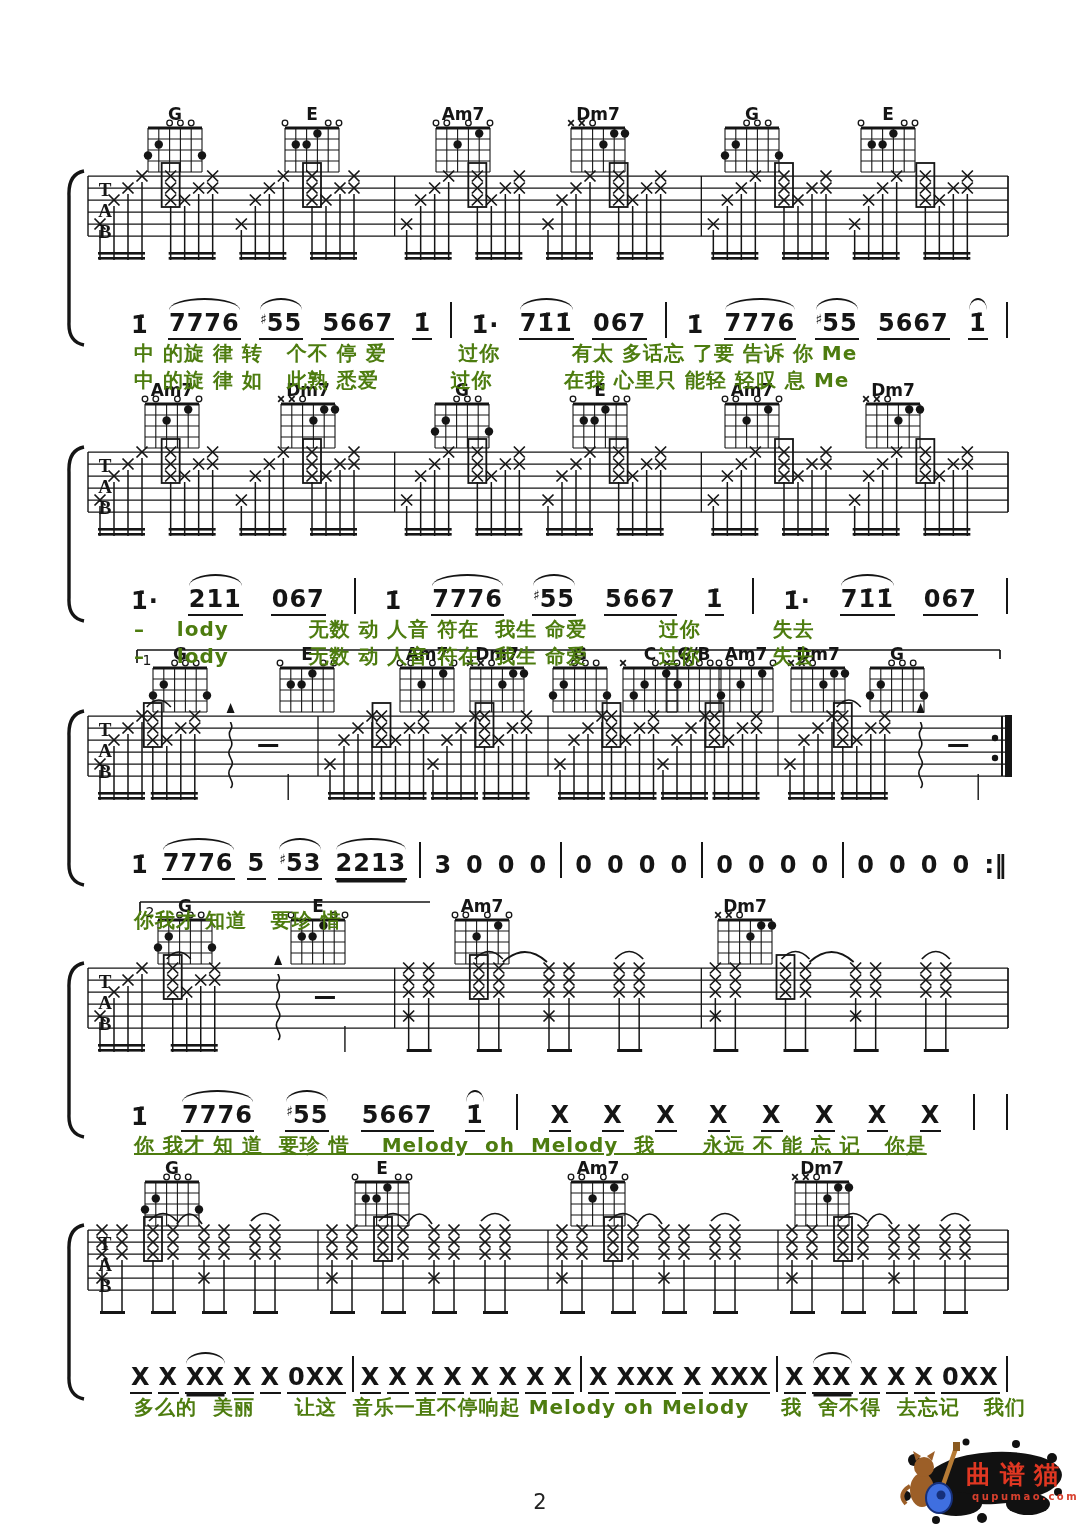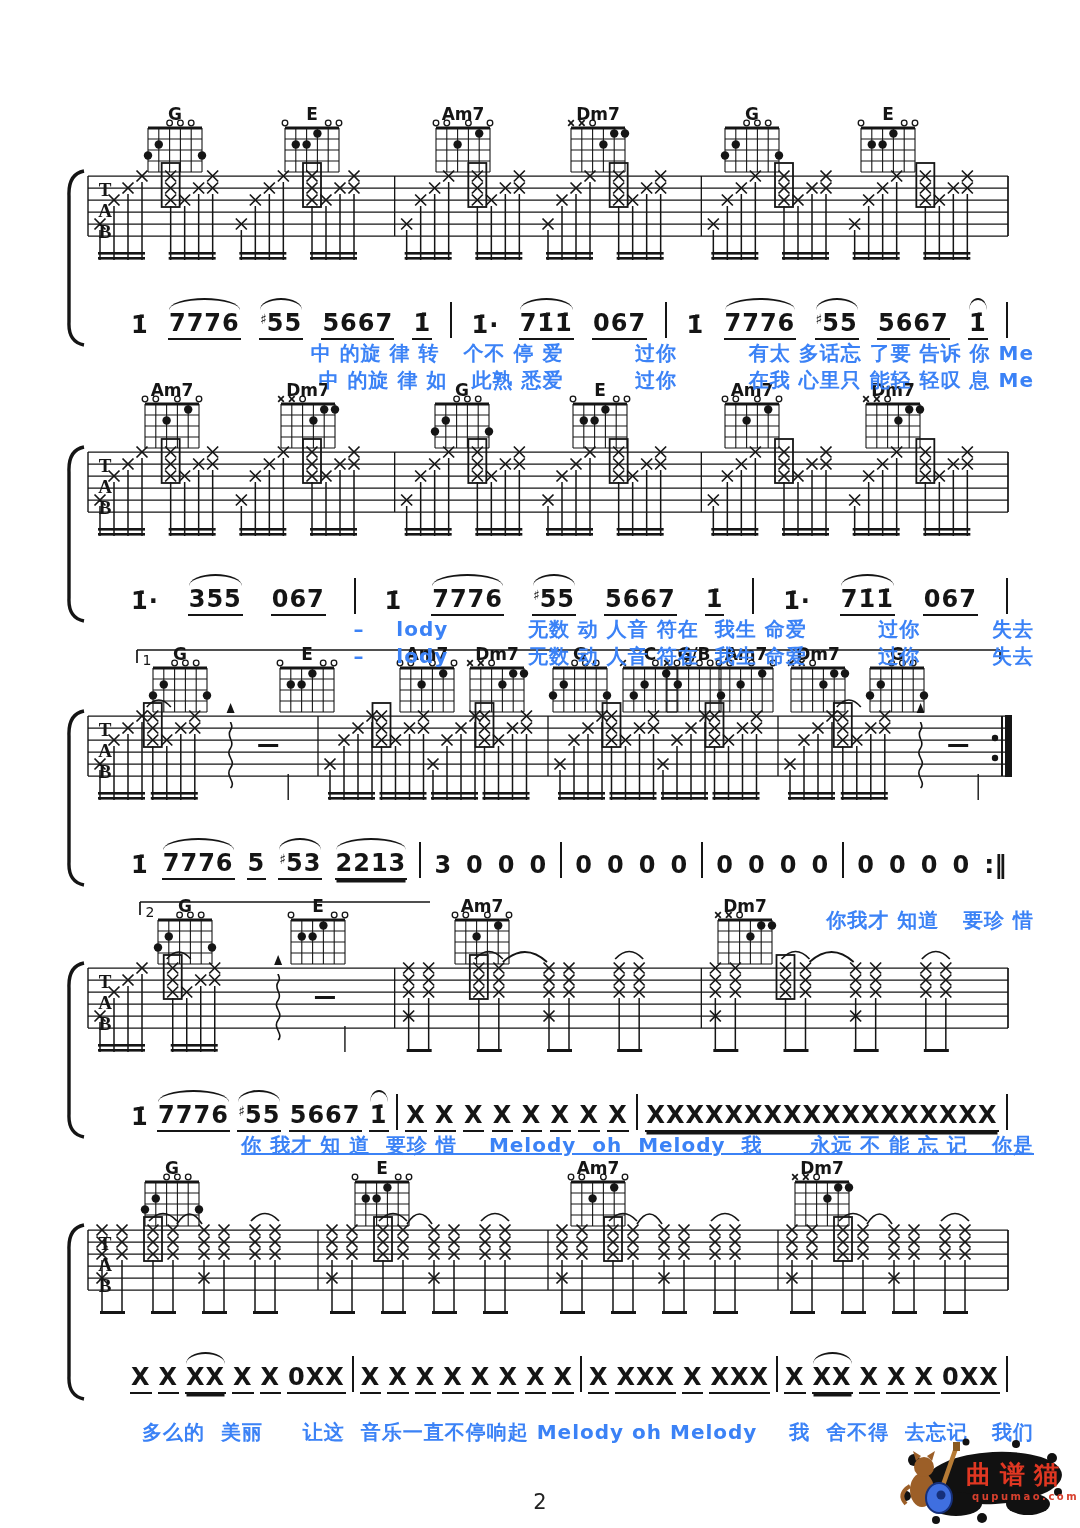--- a/index.html
+++ b/index.html
@@ -12,21 +12,21 @@
   .tok{position:relative;font-weight:bold;font-size:24px;line-height:1;letter-spacing:1px;
        padding:0 1px 3px;white-space:nowrap;}
   .u1{border-bottom:2.2px solid #151515;}
   .u2{border-bottom:2.2px solid #151515;box-shadow:0 4px 0 -1.5px #151515;}
   .arc::before{content:"";position:absolute;left:1px;right:1px;top:-13px;height:10px;
        border-top:2.2px solid #151515;border-radius:50% 50% 0 0/100% 100% 0 0;}
   .sh{font-size:14px;vertical-align:7px;letter-spacing:0;}
   .nbar{width:2px;height:36px;background:#151515;margin-bottom:2px;}
   .tok.end{letter-spacing:0;font-size:25px;}
   .lyr{position:absolute;left:134px;width:900px;font-weight:bold;font-size:20px;
-       white-space:pre;letter-spacing:1px;color:#3b82f6;text-align:right;}
+       white-space:pre;letter-spacing:1px;color:#4d7c0f;}
   .pageno{position:absolute;left:0;right:0;top:1490px;text-align:center;font-size:21px;color:#222;}
   .logo{position:absolute;left:896px;top:1434px;width:167px;height:94px;}
   .brand-cn{position:absolute;left:70px;top:24px;color:#e03722;font-weight:bold;font-size:25px;
        letter-spacing:9px;white-space:nowrap;}
   .brand-url{position:absolute;left:76px;top:57px;color:#d8402e;font-weight:bold;font-size:10px;
        letter-spacing:2.5px;white-space:nowrap;}
 </style>
 </head>
 <body>
 
@@ -1845,21 +1845,21 @@
         <span class="tok u1 arc">7776</span>
         <span class="tok u1 arc"><span class="sh">♯</span>55</span>
         <span class="tok u1">5667</span>
         <span class="tok u1 arc">1̇</span>
         <span class="nbar"></span>
       </div>
       <div class="lyr" style="top: 340px;">中 的旋 律 转   个不 停 爱         过你         有太 多话忘 了要 告诉 你 Me</div>
       <div class="lyr" style="top: 367px;">中 的旋 律 如   此熟 悉爱         过你         在我 心里只 能轻 轻叹 息 Me</div>
       <div class="nrow" style="top: 572px;">
         <span class="tok">1̇·</span>
-        <span class="tok u1 arc">355</span>
+        <span class="tok u1 arc">211</span>
         <span class="tok u1">067</span>
         <span class="nbar"></span>
         <span class="tok">1̇</span>
         <span class="tok u1 arc">7776</span>
         <span class="tok u1 arc"><span class="sh">♯</span>55</span>
         <span class="tok u1">5667</span>
         <span class="tok u1">1̇</span>
         <span class="nbar"></span>
         <span class="tok">1̇·</span>
         <span class="tok u1 arc">71̇1̇</span>
@@ -1906,21 +1906,20 @@
         <span class="nbar"></span>
         <span class="tok u1">X</span>
         <span class="tok u1">X</span>
         <span class="tok u1">X</span>
         <span class="tok u1">X</span>
         <span class="tok u1">X</span>
         <span class="tok u1">X</span>
         <span class="tok u1">X</span>
         <span class="tok u1">X</span>
         <span class="nbar"></span>
-        <span class="tok u2">XXXXXXXXXXXXXXXXXX</span>
         <span class="nbar"></span>
       </div>
       <div class="lyr" style="top: 1132px; text-decoration: underline;">你 我才 知 道  要珍 惜    Melody  oh  Melody  我      永远 不 能 忘 记   你是</div>
       <div class="nrow" style="top: 1350px;">
         <span class="tok u1">X</span>
         <span class="tok u1">X</span>
         <span class="tok u2 arc">XX</span>
         <span class="tok u1">X</span>
         <span class="tok u1">X</span>
         <span class="tok u1">0XX</span>
@@ -1940,21 +1939,21 @@
         <span class="tok u1">XXX</span>
         <span class="nbar"></span>
         <span class="tok u1">X</span>
         <span class="tok u2 arc">XX</span>
         <span class="tok u1">X</span>
         <span class="tok u1">X</span>
         <span class="tok u1">X</span>
         <span class="tok u1">0XX</span>
         <span class="nbar"></span>
       </div>
-      <div class="lyr" style="top: 1394px; margin-top: 25px;">多么的  美丽     让这  音乐一直不停响起 Melody oh Melody    我  舍不得  去忘记   我们</div>
+      <div class="lyr" style="top: 1394px;">多么的  美丽     让这  音乐一直不停响起 Melody oh Melody    我  舍不得  去忘记   我们</div>
     </div>
 
   <div class="pageno">2</div>
 
   <div class="logo">
     <svg width="167" height="94" viewBox="0 0 167 94">
       <ellipse cx="98" cy="44" rx="68" ry="26" fill="#111" transform="rotate(-3 98 44)"></ellipse>
       <ellipse cx="60" cy="70" rx="26" ry="12" fill="#111"></ellipse>
       <ellipse cx="132" cy="70" rx="22" ry="11" fill="#111"></ellipse>
       <circle cx="18" cy="26" r="6" fill="#111"></circle>

